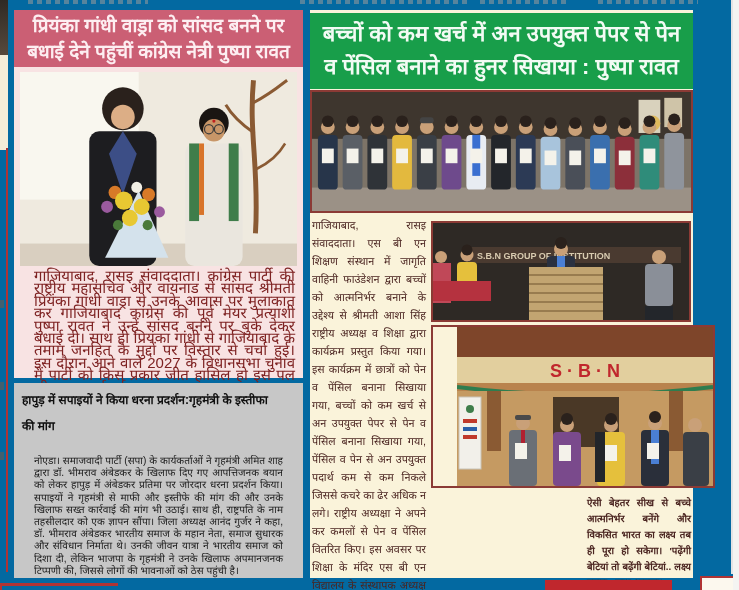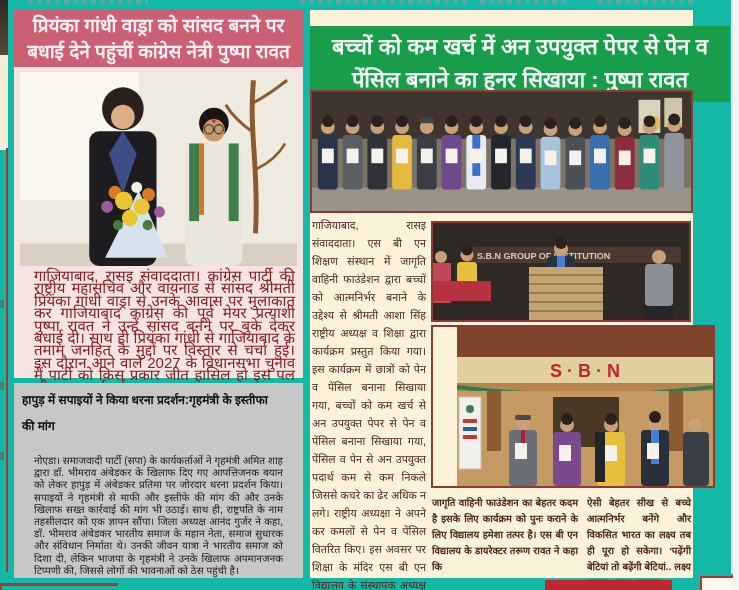--- a/index.html
+++ b/index.html
@@ -1,16 +1,16 @@
 <!DOCTYPE html>
 <html><head>
 <meta charset="utf-8">
 <style>
   html,body{margin:0;padding:0;background:#ffffff;}
-  .page{position:relative;width:739px;height:590px;background:#14b8a6;overflow:hidden;
+  .page{position:relative;width:739px;height:590px;background:#0369a1;overflow:hidden;
         font-family:"Liberation Sans","DejaVu Sans",sans-serif;}
   .abs{position:absolute;}
 
   
   .crop-strip{top:0;height:4px;opacity:.55;
     background:repeating-linear-gradient(90deg,#9a9a9a 0 5px,transparent 5px 9px);}
 
   
   .sliver-photo{left:0;top:0;width:8px;height:55px;background:linear-gradient(#2f2a24,#57493c);}
   .sliver-cream{left:0;top:55px;width:8px;height:95px;background:#f5edd8;}
@@ -23,21 +23,21 @@
     font-weight:bold;text-align:center;padding:3px 6px;height:51px;}
   .photo-frame1{margin:5px 6px 2px 6px;height:194px;overflow:hidden;}
   .body-pink{margin:2px 0 0 12px;padding:2px 8px;color:#7e2222;font-size:15px;line-height:12.4px;
     text-align:justify;}
   .article2{left:14px;top:383px;width:289px;height:195px;background:#c7c7c7;padding:0;}
   .headline-gray{margin:0;padding:4px 20px 2px 8px;color:#0f0f0f;font-size:12px;line-height:26px;font-weight:bold;}
   .body-gray{margin:12px;padding:2px 8px;color:#1c1c1c;font-size:10.2px;line-height:12.2px;text-align:justify;}
 
   
   .right-article{left:310px;top:10px;width:383px;height:568px;background:#faf3da;}
-  .headline-green{position:absolute;left:0;top:16px;width:420px;height:76px;box-sizing:border-box;
+  .headline-green{position:absolute;left:0;top:3px;width:383px;height:76px;box-sizing:border-box;
     margin:0;background:#189e4a;color:#f2fbf4;font-size:22px;line-height:33px;font-weight:bold;
     text-align:center;padding:4px 6px;}
   .photo-group{position:absolute;left:0;top:80px;width:379px;height:119px;border:2px solid #8b3a35;overflow:hidden;}
   .col1{position:absolute;left:2px;top:206px;width:114px;margin:0;color:#4a2420;
     font-size:10.8px;line-height:18px;text-align:justify;}
   .photo-stage{position:absolute;left:121px;top:211px;width:256px;height:97px;border:2px solid #8b3a35;overflow:hidden;}
   .photo-building{position:absolute;left:121px;top:315px;width:256px;height:159px;border:2px solid #8b3a35;overflow:hidden;padding-left:24px;}
   .col2{position:absolute;left:122px;top:485px;width:146px;margin:0;color:#4a2420;
     font-size:9.8px;line-height:16px;font-weight:600;text-align:justify;}
   .col3{position:absolute;left:277px;top:485px;width:104px;margin:0;color:#4a2420;
@@ -307,21 +307,20 @@
             <rect x="194" y="103" width="8" height="34" fill="#4a7fd4"></rect>
             <rect x="190" y="116" width="12" height="16" fill="#f4f2ea"></rect>
           </g>
         <g>
             <circle cx="238" cy="98" r="7" fill="#c9a078"></circle>
             <rect x="226" y="105" width="26" height="54" rx="4" fill="#3a3f46"></rect>
           </g>
       </svg>
     </div>
 
-    <p class="col2">जागृति वाहिनी फाउंडेशन का बेहतर कदम है इसके लिए कार्यक्रम को पुनः कराने के लिए विद्यालय हमेशा तत्पर है। एस बी एन विद्यालय के डायरेक्टर तरूण रावत ने कहा कि</p>
     <p class="col3">ऐसी बेहतर सीख से बच्चे आत्मनिर्भर बनेंगे और विकसित भारत का लक्ष्य तब ही पूरा हो सकेगा। 'पढ़ेंगी बेटियां तो बढ़ेंगी बेटियां.. लक्ष्य हमारा.. साथ आपका।</p>
   </section>
 
   <div class="abs bottom-line-left"></div>
   <div class="abs bottom-line-left-v"></div>
   <div class="abs bottom-red-block"></div>
   <div class="abs bottom-right-box"></div>
 
   <div class="abs margin-soft"></div>
   <div class="abs margin-line"></div>

